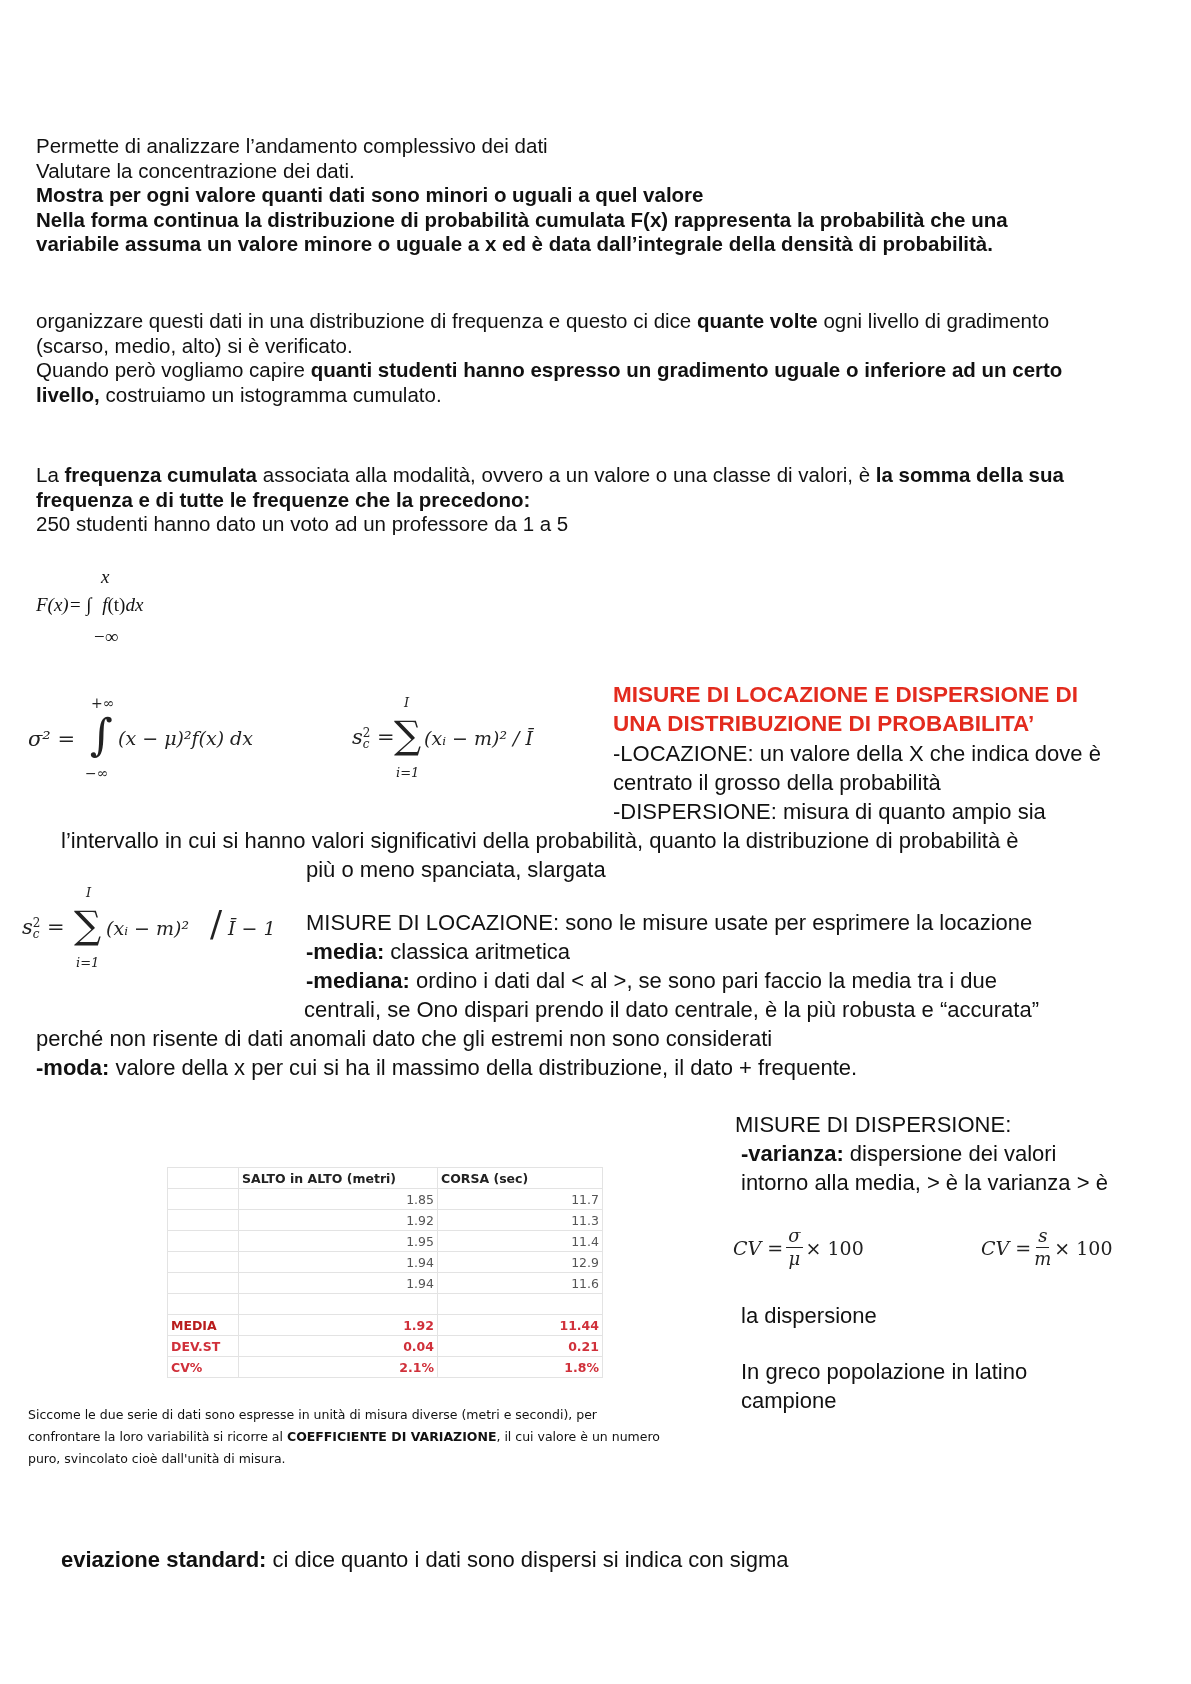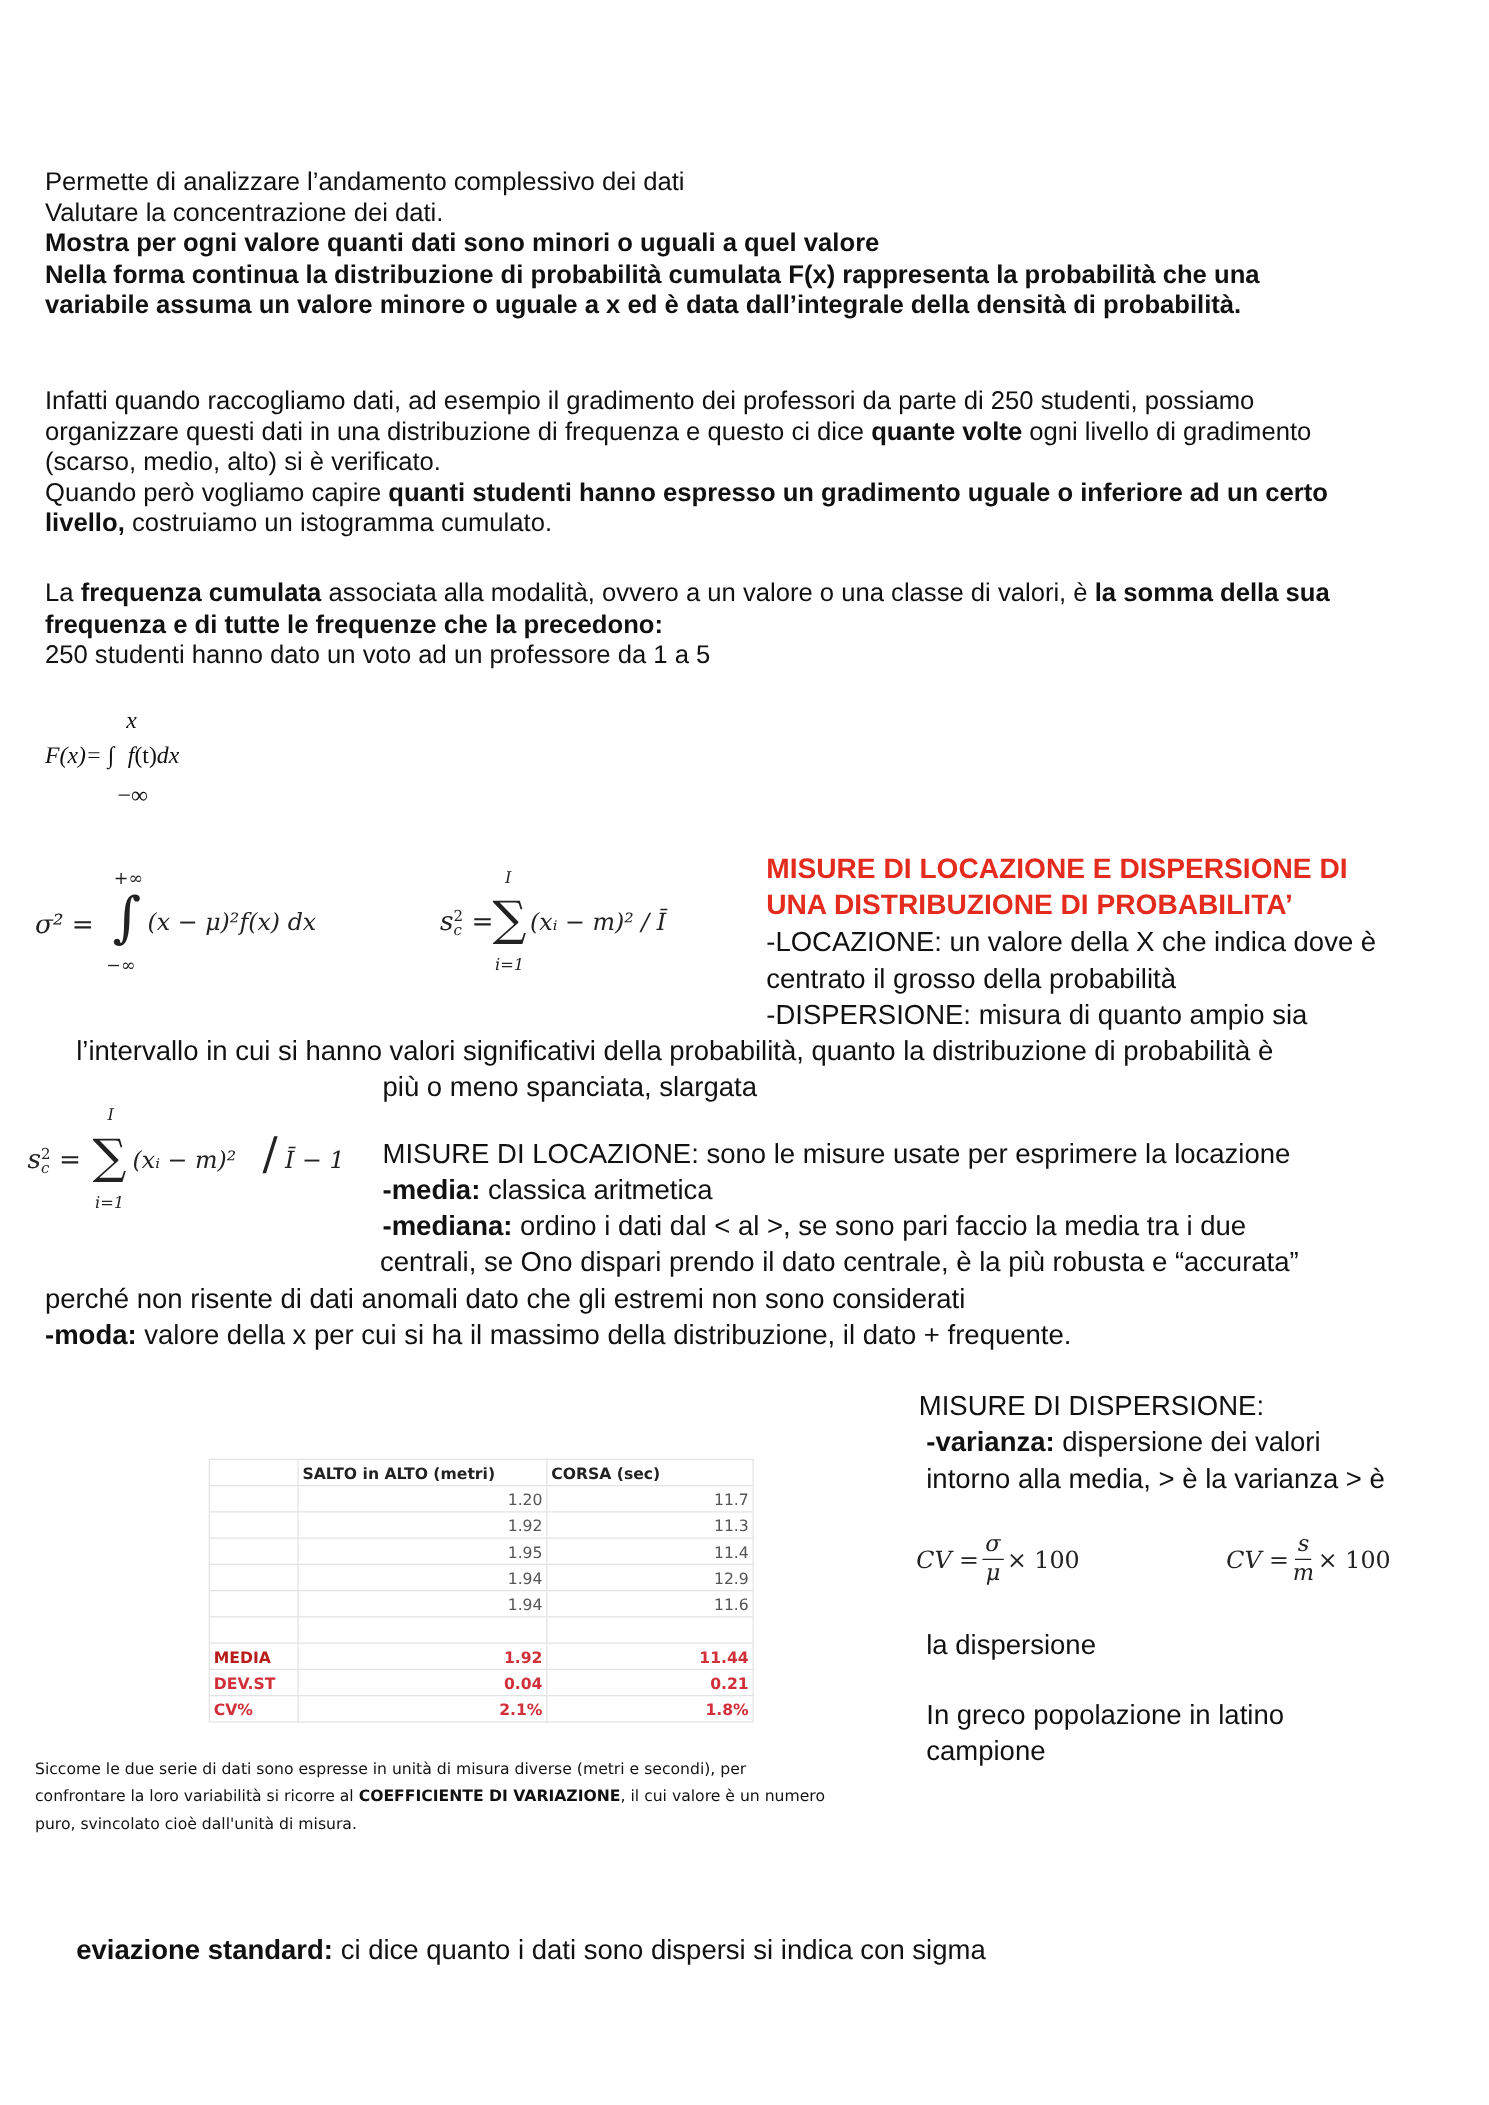--- a/index.html
+++ b/index.html
@@ -30,21 +30,20 @@
 
 <div class="abs txt" style="left:36px; top:134px;">
   <div>Permette di analizzare l’andamento complessivo dei dati</div>
   <div>Valutare la concentrazione dei dati.</div>
   <div style="font-weight:bold;">Mostra per ogni valore quanti dati sono minori o uguali a quel valore</div>
   <div style="font-weight:bold;">Nella forma continua la distribuzione di probabilità cumulata F(x) rappresenta la probabilità che una</div>
   <div style="font-weight:bold;">variabile assuma un valore minore o uguale a x ed è data dall’integrale della densità di probabilità.</div>
 </div>
 
 <div class="abs txt" style="left:36px; top:309px;">
-  <div>Infatti quando raccogliamo dati, ad esempio il gradimento dei professori da parte di 250 studenti, possiamo</div>
   <div><span>organizzare questi dati in una distribuzione di frequenza e questo ci dice </span><b>quante volte</b><span> ogni livello di gradimento</span></div>
   <div>(scarso, medio, alto) si è verificato.</div>
   <div><span>Quando però vogliamo capire </span><b>quanti studenti hanno espresso un gradimento uguale o inferiore ad un certo</b></div>
   <div><b>livello,</b><span> costruiamo un istogramma cumulato.</span></div>
 </div>
 
 <div class="abs txt" style="left:36px; top:463px;">
   <div><span>La </span><b>frequenza cumulata</b><span> associata alla modalità, ovvero a un valore o una classe di valori, è </span><b>la somma della sua</b></div>
   <div style="font-weight:bold;">frequenza e di tutte le frequenze che la precedono:</div>
   <div>250 studenti hanno dato un voto ad un professore da 1 a 5</div>
@@ -150,21 +149,21 @@
 
 <table class="sheet abs" style="left:167px; top:1167px;">
   <tbody id="sheet-body">
       <tr>
         <td class="c0"></td>
         <td class="c1 hd">SALTO in ALTO (metri)</td>
         <td class="c2 hd">CORSA (sec)</td>
       </tr>
       <tr>
         <td class="c0"></td>
-        <td class="c1">1.20</td>
+        <td class="c1">1.85</td>
         <td class="c2">11.7</td>
       </tr>
       <tr>
         <td class="c0"></td>
         <td class="c1">1.92</td>
         <td class="c2">11.3</td>
       </tr>
       <tr>
         <td class="c0"></td>
         <td class="c1">1.95</td>

